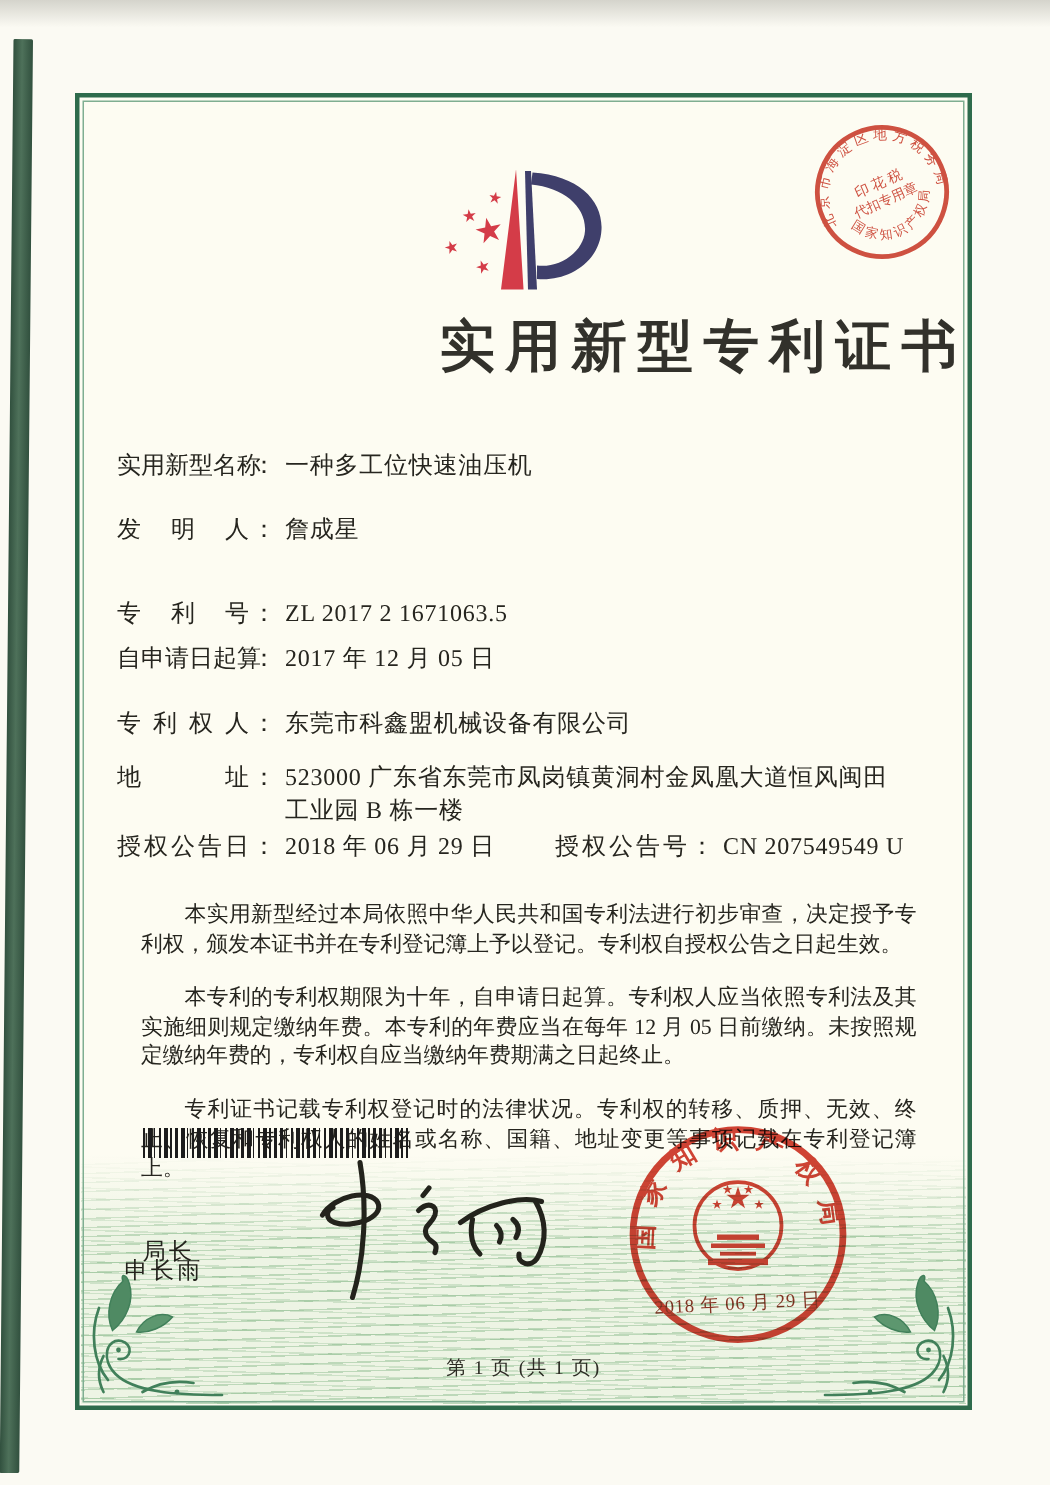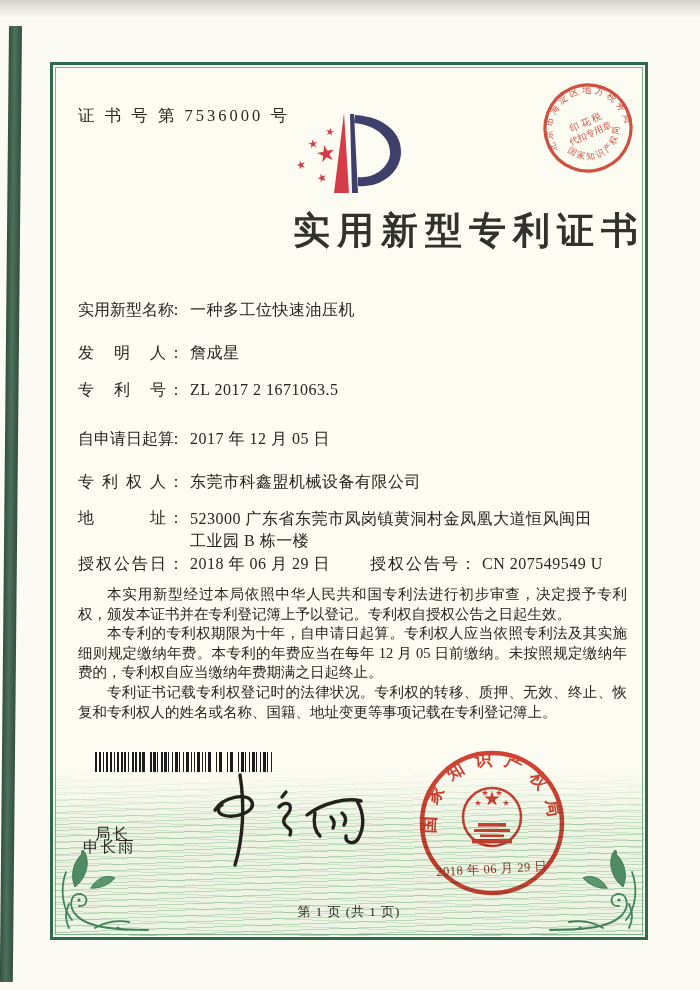--- a/index.html
+++ b/index.html
@@ -32,21 +32,21 @@
   
   .frow{position:absolute;left:25px;font-size:16px;color:#26251f;z-index:2;white-space:nowrap;}
   .flabel{display:inline-block;width:88px;text-align:justify;text-align-last:justify;vertical-align:top;}
   .fcolon{display:inline-block;margin:0 6px 0 2px;}
   .fvalue{letter-spacing:.5px;}
   .addr{display:inline-block;white-space:normal;vertical-align:top;line-height:22px;}
   .g2{position:absolute;left:292px;top:0;}
   
   .body-text{position:absolute;left:25px;top:520px;width:549px;font-size:14.5px;line-height:19.6px;
         color:#26251f;text-align:justify;z-index:2;}
-  .body-text p{margin:0;text-indent:2em;}
+  .body-text p{margin:16px;text-indent:2em;}
   .barcode{position:absolute;left:42px;top:687px;width:177px;height:20px;z-index:3;
         background:repeating-linear-gradient(90deg,#1c1c1c 0 1.5px,transparent 1.5px 3.5px,
           #1c1c1c 3.5px 6px,transparent 6px 7.5px,#1c1c1c 7.5px 8.5px,transparent 8.5px 11px);}
   .issuer-title{position:absolute;left:42px;top:735px;font-size:15.5px;letter-spacing:2px;color:#23221c;z-index:3;margin-top:24px;}
   .issuer-name{position:absolute;left:30px;top:772px;font-size:15.5px;letter-spacing:2px;color:#23221c;z-index:3;}
   .signature{position:absolute;left:142px;top:698px;width:225px;height:110px;z-index:4;}
   .seal-bottom{position:absolute;left:361px;top:680px;width:156px;height:156px;z-index:5;
         mix-blend-mode:multiply;opacity:.95;}
   .seal-top{position:absolute;left:487px;top:15px;width:96px;height:96px;z-index:3;
         transform:rotate(-24deg);mix-blend-mode:multiply;opacity:.92;}
@@ -81,21 +81,20 @@
         <path d="M17,80 C 7,68 5,48 11,32"></path>
         <path d="M27,14 C 18,22 15,36 20,47 C 29,40 35,27 31,15 C 29,9 25,9 27,14 Z" fill="#4f8a63" stroke-width="1"></path>
         <path d="M36,48 C 41,38 52,34 60,38 C 54,45 44,49 36,48 Z" fill="#5d976f" stroke-width="1"></path>
         <path d="M14,88 C 10,80 10,72 14,64"></path>
         <path d="M40,88 C 50,82 62,80 74,82"></path>
         <circle cx="24" cy="60" r="1.6" fill="#41805a" stroke="none"></circle>
         <circle cx="63" cy="88" r="1.6" fill="#41805a" stroke="none"></circle>
       </g>
     </svg>
 
-    <div class="cert-no">证 书 号 第 7536000 号</div>
 
     <svg class="logo" viewBox="0 0 160 90">
       <defs>
         <path id="star" d="M0,-1 L0.2245,-0.309 L0.9511,-0.309 L0.3633,0.118 L0.5878,0.809 L0,0.382 L-0.5878,0.809 L-0.3633,0.118 L-0.9511,-0.309 L-0.2245,-0.309 Z"></path>
       </defs>
       <g fill="#d43c48">
         <use href="#star" transform="translate(56,44) scale(9) rotate(-12)"></use>
         <use href="#star" transform="translate(31,55) scale(4.5) rotate(-18)"></use>
         <use href="#star" transform="translate(43,34) scale(4.6) rotate(-8)"></use>
         <use href="#star" transform="translate(60,22) scale(4.2) rotate(10)"></use>
@@ -107,21 +106,21 @@
     </svg>
 
     <div class="title">实用新型专利证书</div>
 
     <div class="frow" style="top:278px">
       <span class="flabel">发明人</span><span class="fcolon">：</span><span class="fvalue">詹成星</span>
     </div>
     <div class="frow" style="top:235px">
       <span class="flabel">实用新型名称</span><span class="fcolon">：</span><span class="fvalue">一种多工位快速油压机</span>
     </div>
-    <div class="frow" style="top:315px">
+    <div class="frow" style="top:334px">
       <span class="flabel">专利号</span><span class="fcolon">：</span><span class="fvalue">ZL 2017 2 1671063.5</span>
     </div>
     <div class="frow" style="top:364px">
       <span class="flabel">自申请日起算</span><span class="fcolon">：</span><span class="fvalue">2017 年 12 月 05 日</span>
     </div>
     <div class="frow" style="top:407px">
       <span class="flabel">专利权人</span><span class="fcolon">：</span><span class="fvalue">东莞市科鑫盟机械设备有限公司</span>
     </div>
     <div class="frow" style="top:443px">
       <span class="flabel">地址</span><span class="fcolon">：</span><span class="fvalue addr"><span>523000 广东省东莞市凤岗镇黄洞村金凤凰大道恒风闽田</span><br><span>工业园 B 栋一楼</span></span>

